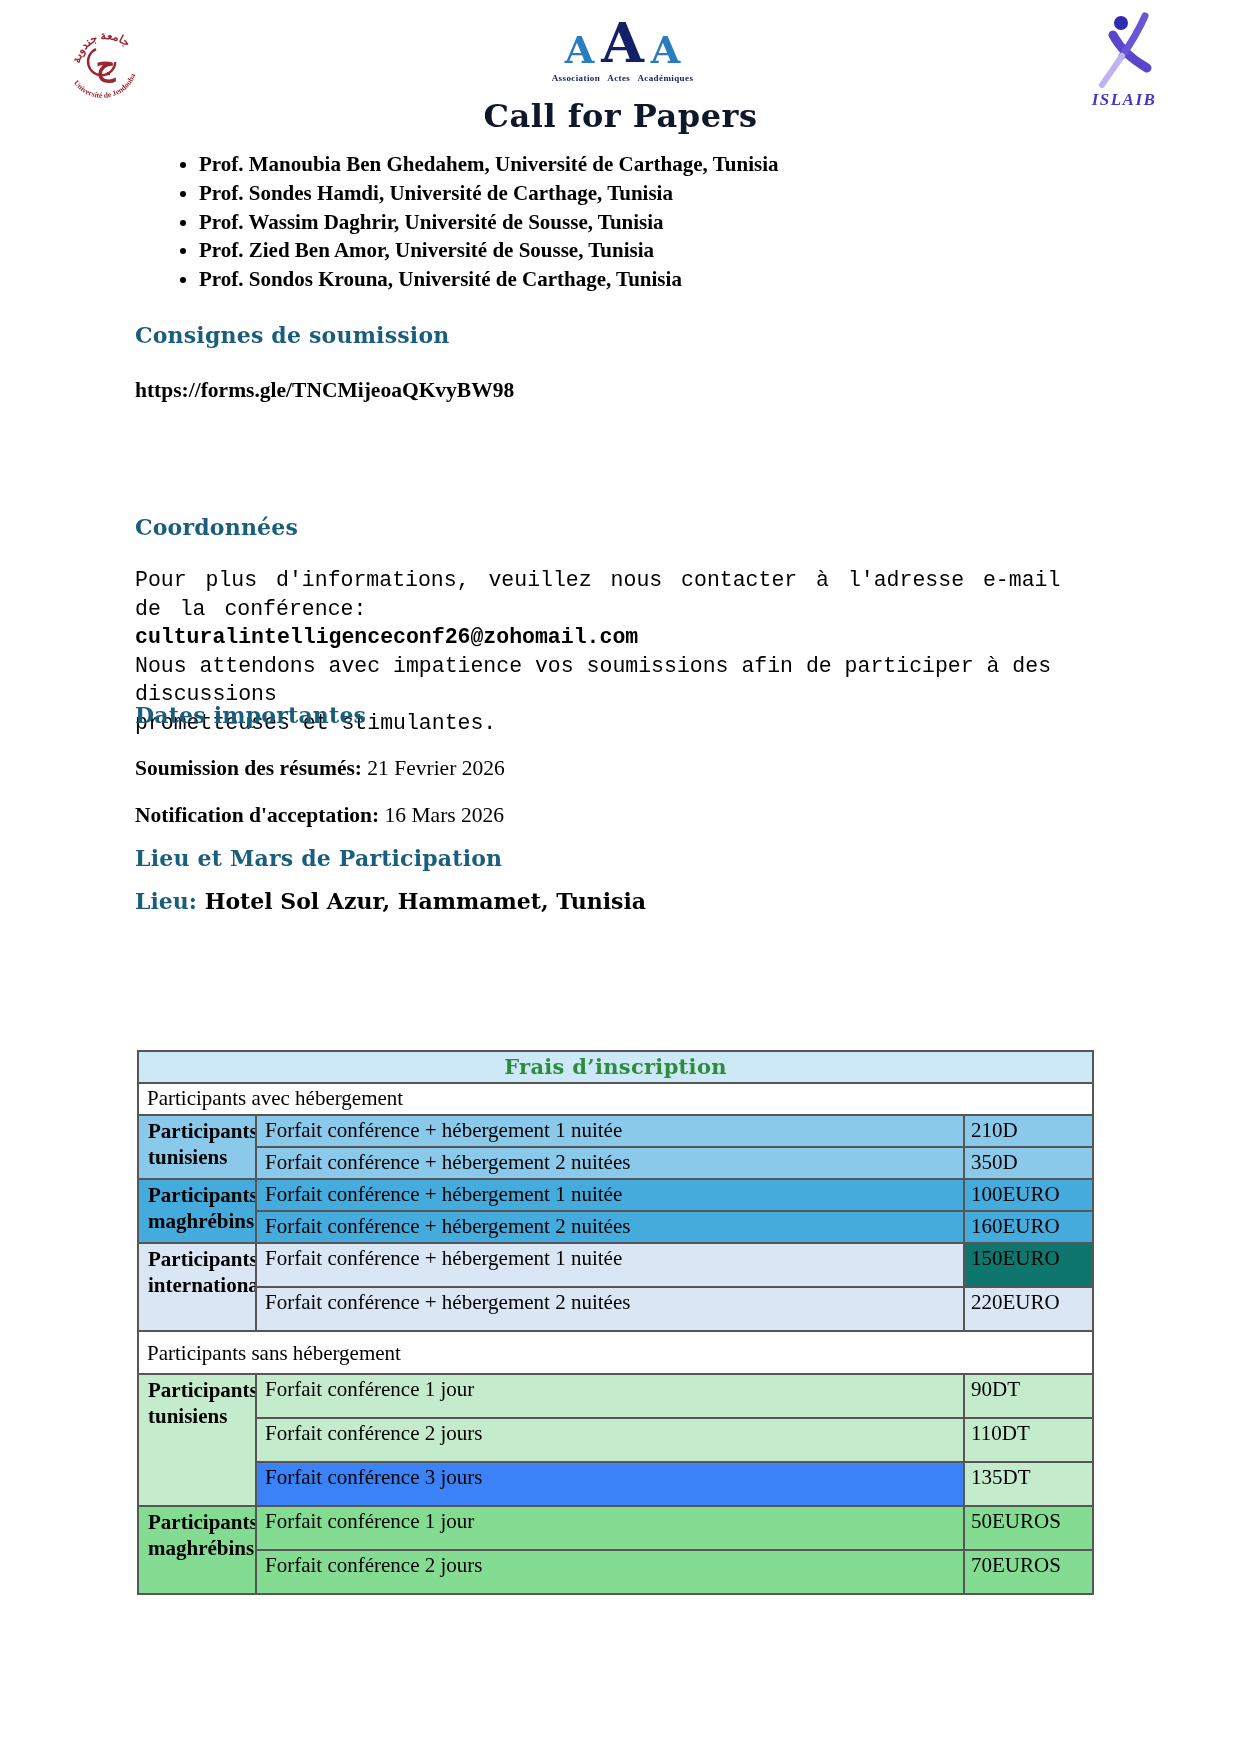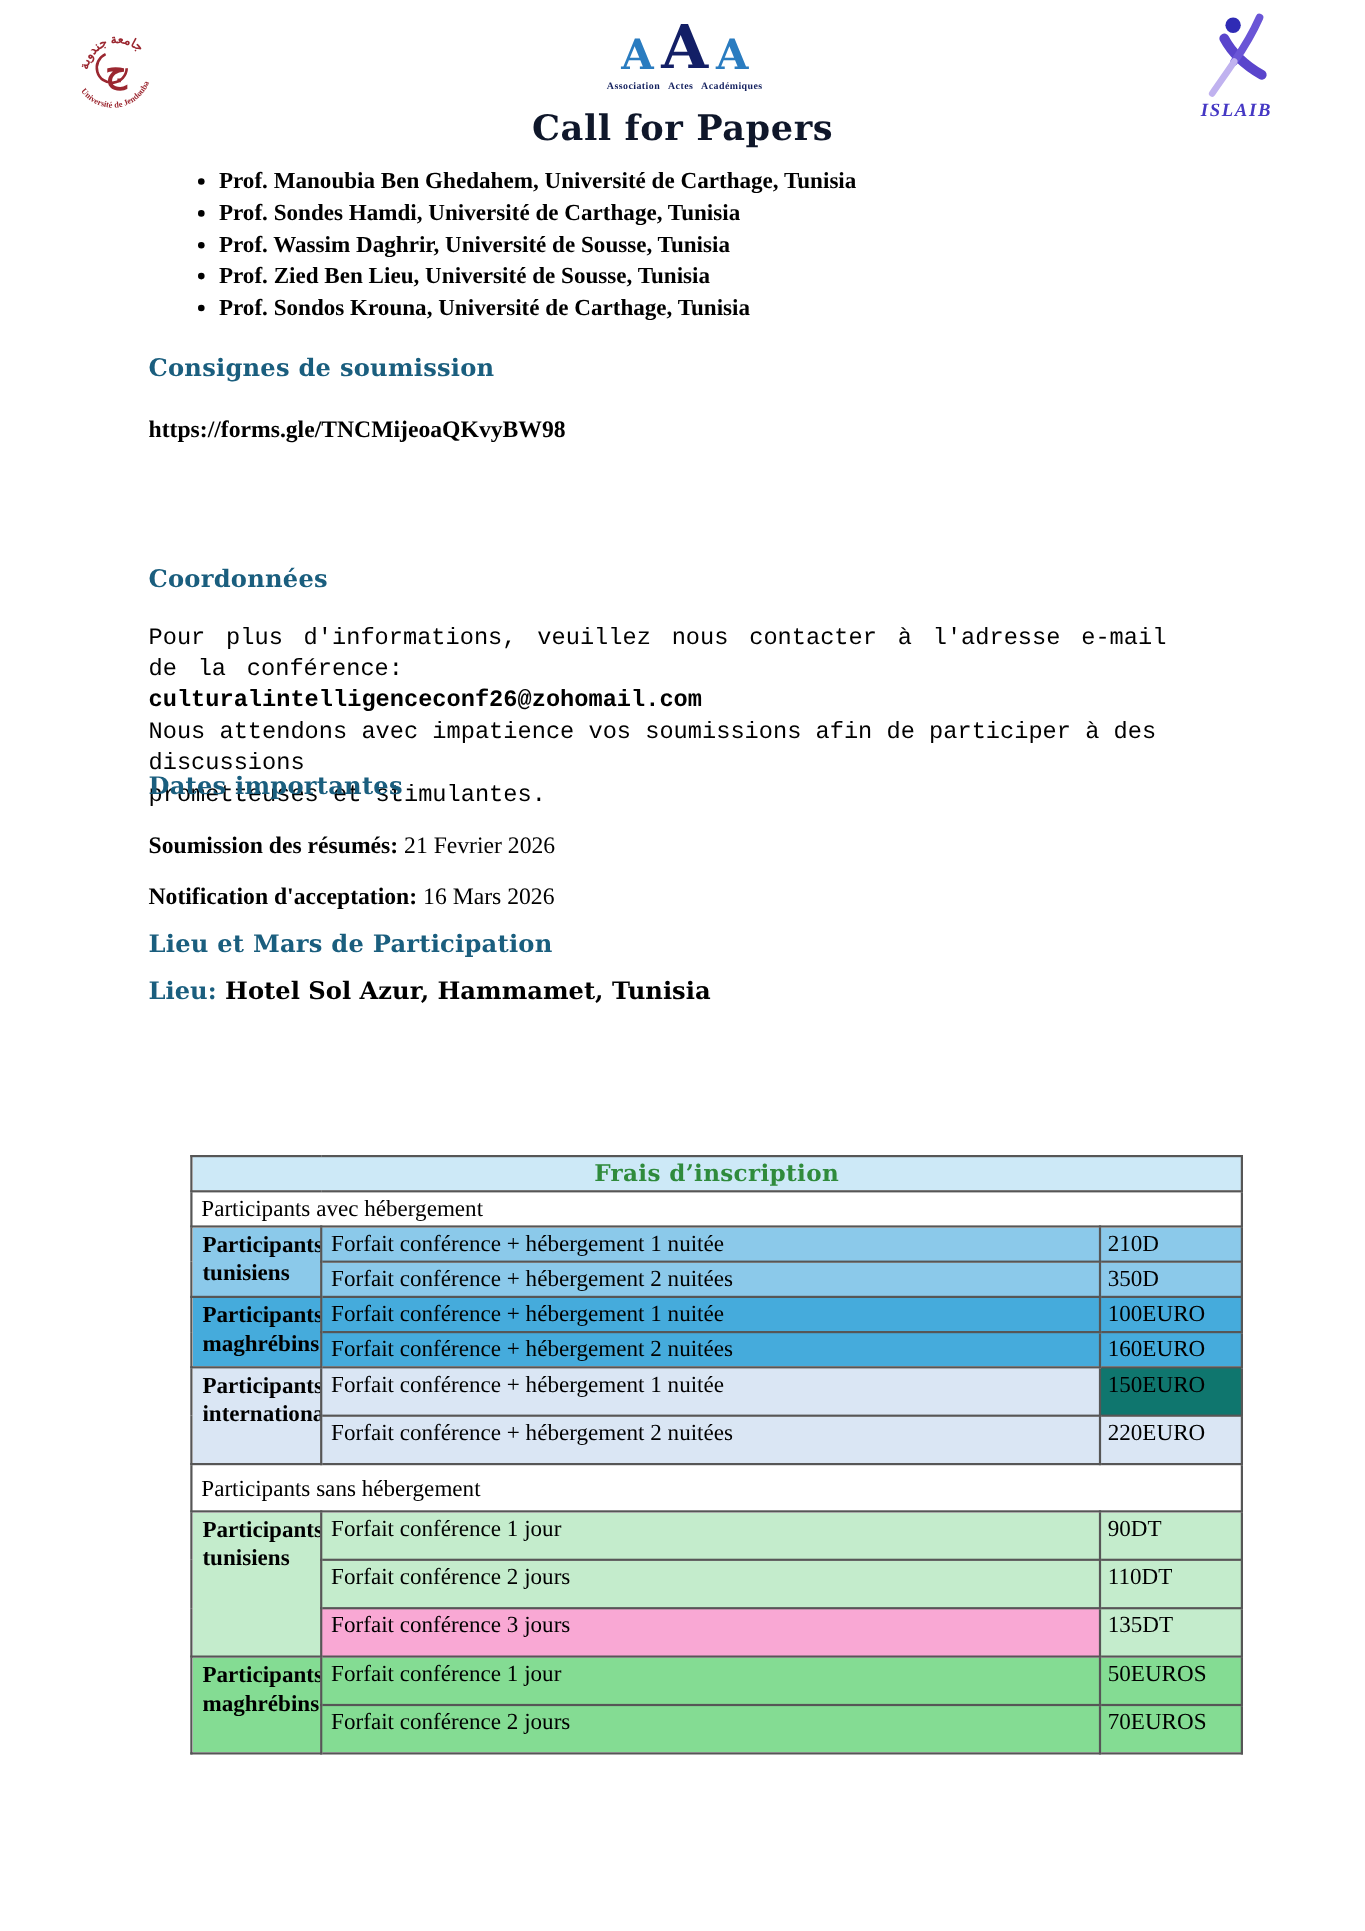--- a/index.html
+++ b/index.html
@@ -45,21 +45,21 @@
   #date-2{top:803px;}
   .date-label{font-weight:bold;}
 
   
   #lieu-line{left:135px;top:888px;font-family:"DejaVu Serif",serif;font-weight:bold;font-size:22px;}
   #lieu-label{color:#1a5e7e;}
   #lieu-value{color:#000;}
 
   
   #fees-wrap{left:137px;top:1050px;}
-  #fees-table{border-collapse:collapse;table-layout:fixed;width:955px;border:2px solid #6e6e6e;margin-left:36px;}
+  #fees-table{border-collapse:collapse;table-layout:fixed;width:955px;border:2px solid #6e6e6e;}
   #fees-table td{border:2px solid #565656;font-size:21px;line-height:26px;padding:1px 8px;vertical-align:top;overflow:hidden;}
   .t-title{text-align:center;font-family:"DejaVu Serif",serif;font-weight:bold;font-size:21px;height:28px;letter-spacing:0.3px;vertical-align:middle !important;}
   .t-section{background:#ffffff;height:28px;font-size:21.5px;}
   .t-section.tall{height:39px;vertical-align:middle !important;}
   .t-cat{font-weight:bold;font-size:19.5px;line-height:26px;padding:2px 4px 2px 9px !important;}
   .t-price{padding-left:6px !important;}
 </style>
 </head>
 <body>
 
@@ -98,21 +98,21 @@
     <text x="45" y="95" text-anchor="middle" font-size="17" font-style="italic" font-weight="bold" fill="#4538c4" letter-spacing="1.5">ISLAIB</text>
   </svg>
 </div>
 
 <div class="abs" id="page-title">Call for Papers</div>
 
 <ul class="abs" id="committee">
     <li>Prof. Manoubia Ben Ghedahem, Université de Carthage, Tunisia</li>
     <li>Prof. Sondes Hamdi, Université de Carthage, Tunisia</li>
     <li>Prof. Wassim Daghrir, Université de Sousse, Tunisia</li>
-    <li>Prof. Zied Ben Lieu, Université de Sousse, Tunisia</li>
+    <li>Prof. Zied Ben Amor, Université de Sousse, Tunisia</li>
     <li>Prof. Sondos Krouna, Université de Carthage, Tunisia</li>
   </ul>
 
 <div class="abs sec-heading" id="h-consignes">Consignes de soumission</div>
 <div class="abs body-block" id="p-consignes">
   <div class="bold-line">https://forms.gle/TNCMijeoaQKvyBW98</div>
 </div>
 
 <div class="abs sec-heading" id="h-coordonnees">Coordonnées</div>
 <div class="abs body-block" id="p-coordonnees">
@@ -185,21 +185,21 @@
         <tr style="height: 44px;">
           <td rowspan="3" class="t-cat" style="background: rgb(196, 236, 204);">Participants tunisiens</td>
           <td class="t-desc" style="background: rgb(196, 236, 204);">Forfait conférence 1 jour</td>
           <td class="t-price" style="background: rgb(196, 236, 204);">90DT</td>
         </tr>
         <tr style="height: 44px;">
           <td class="t-desc" style="background: rgb(196, 236, 204);">Forfait conférence 2 jours</td>
           <td class="t-price" style="background: rgb(196, 236, 204);">110DT</td>
         </tr>
         <tr style="height: 44px;">
-          <td class="t-desc" style="background: #f9a8d4;">Forfait conférence 3 jours</td>
+          <td class="t-desc" style="background: #3b82f6;">Forfait conférence 3 jours</td>
           <td class="t-price" style="background: rgb(196, 236, 204);">135DT</td>
         </tr>
         <tr style="height: 44px;">
           <td rowspan="2" class="t-cat" style="background: rgb(132, 220, 147);">Participants maghrébins</td>
           <td class="t-desc" style="background: rgb(132, 220, 147);">Forfait conférence 1 jour</td>
           <td class="t-price" style="background: rgb(132, 220, 147);">50EUROS</td>
         </tr>
         <tr style="height: 44px;">
           <td class="t-desc" style="background: rgb(132, 220, 147);">Forfait conférence 2 jours</td>
           <td class="t-price" style="background: rgb(132, 220, 147);">70EUROS</td>

